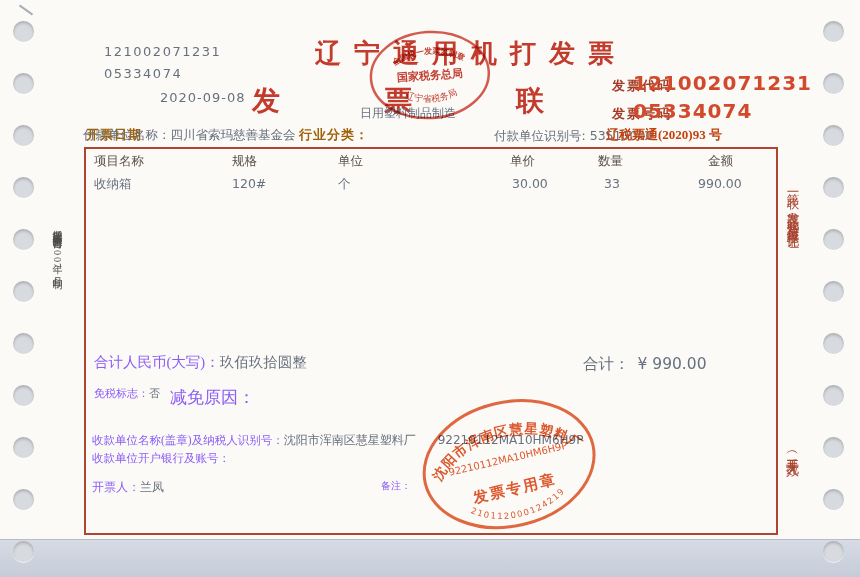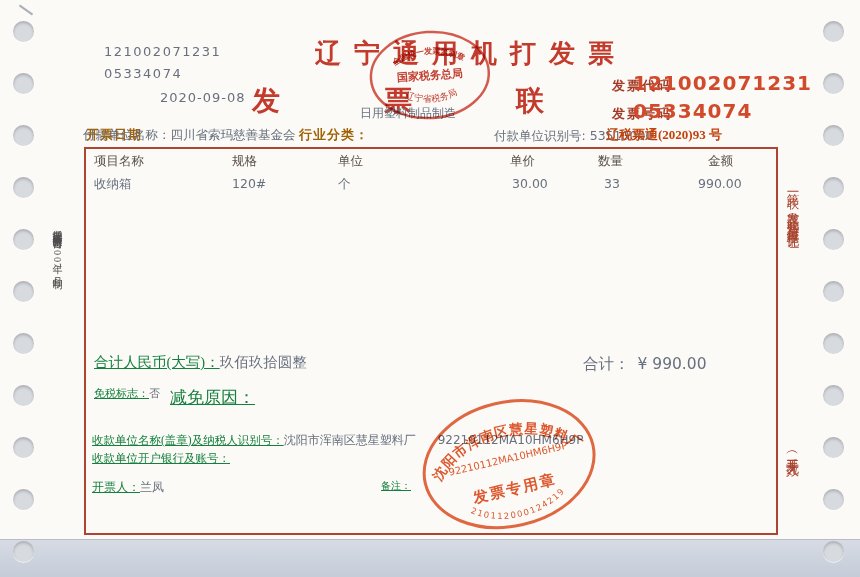--- a/index.html
+++ b/index.html
@@ -20,21 +20,21 @@
   }
   .corner-mark{
     position:absolute;left:18px;top:9px;width:16px;height:2px;
     background:#a9afb8;transform:rotate(35deg);
   }
   .abs{position:absolute;white-space:nowrap;}
   .typed{
     font-family:"DejaVu Sans","Liberation Sans",sans-serif;
     color:#68707e;font-size:13px;
   }
-  .label{color:#15803d;font-size:12.5px;text-decoration:underline;}
+  .label{color:#8b5cf6;font-size:12.5px;}
   .redprint{color:#c2410c;text-align:center;}
   .red-bold-label{color:#a16207;font-weight:bold;font-size:13px;letter-spacing:1px;}
   .title{
     left:315px;top:36px;font-size:26px;font-weight:bold;color:#c23b2c;
     letter-spacing:13px;
   }
   .copy-title{
     left:252px;top:82px;font-size:28px;font-weight:bold;color:#c23b2c;
     letter-spacing:104px;
   }

